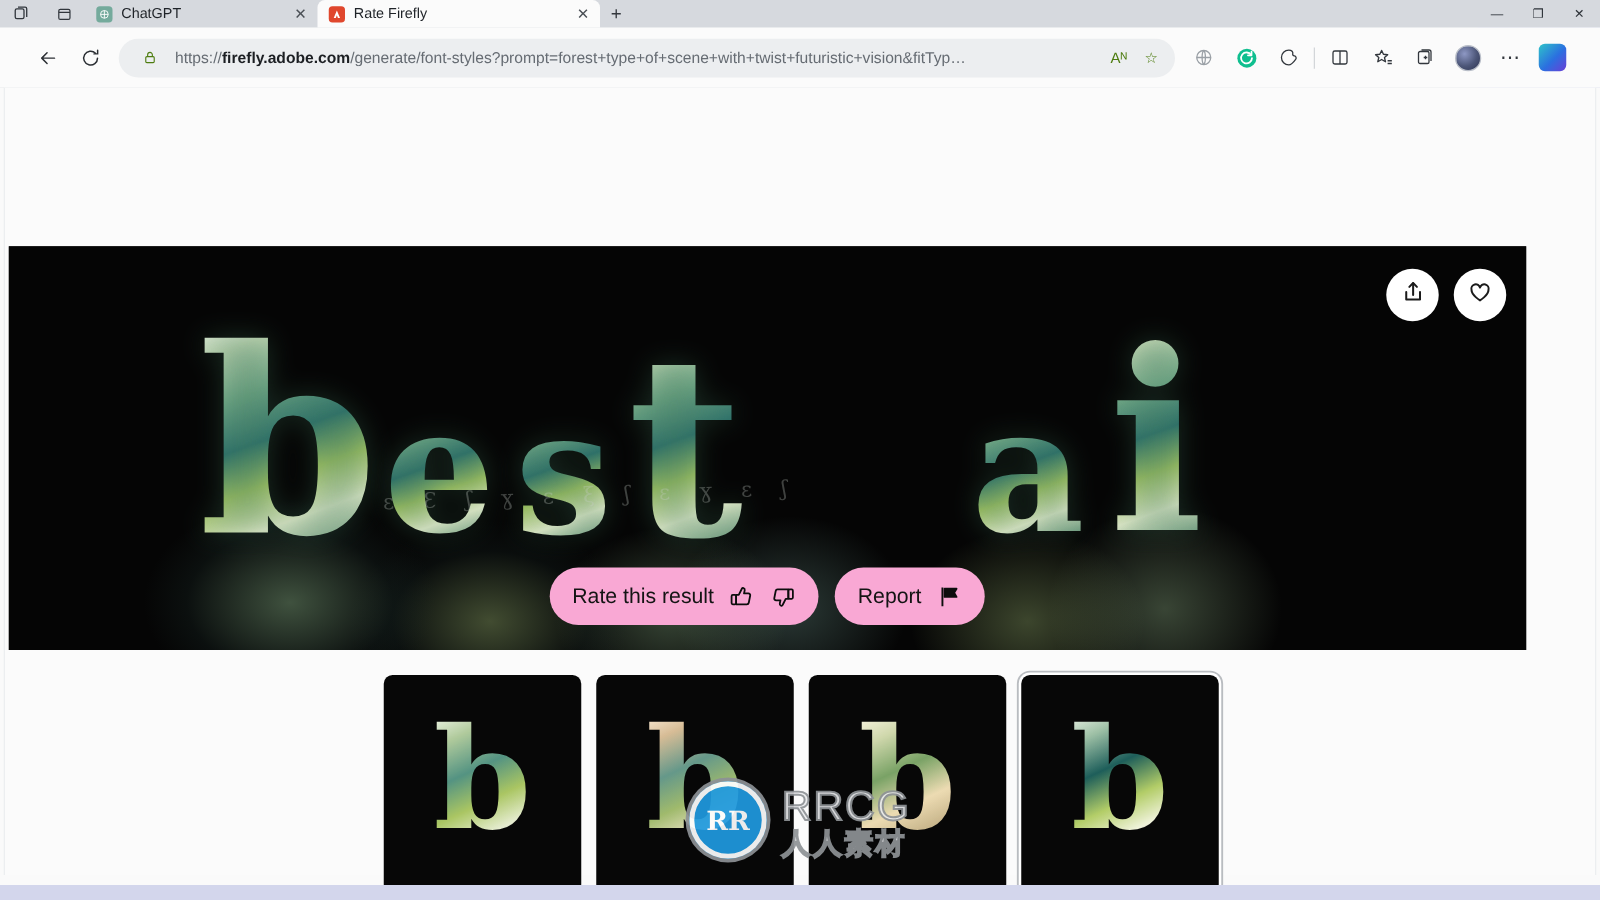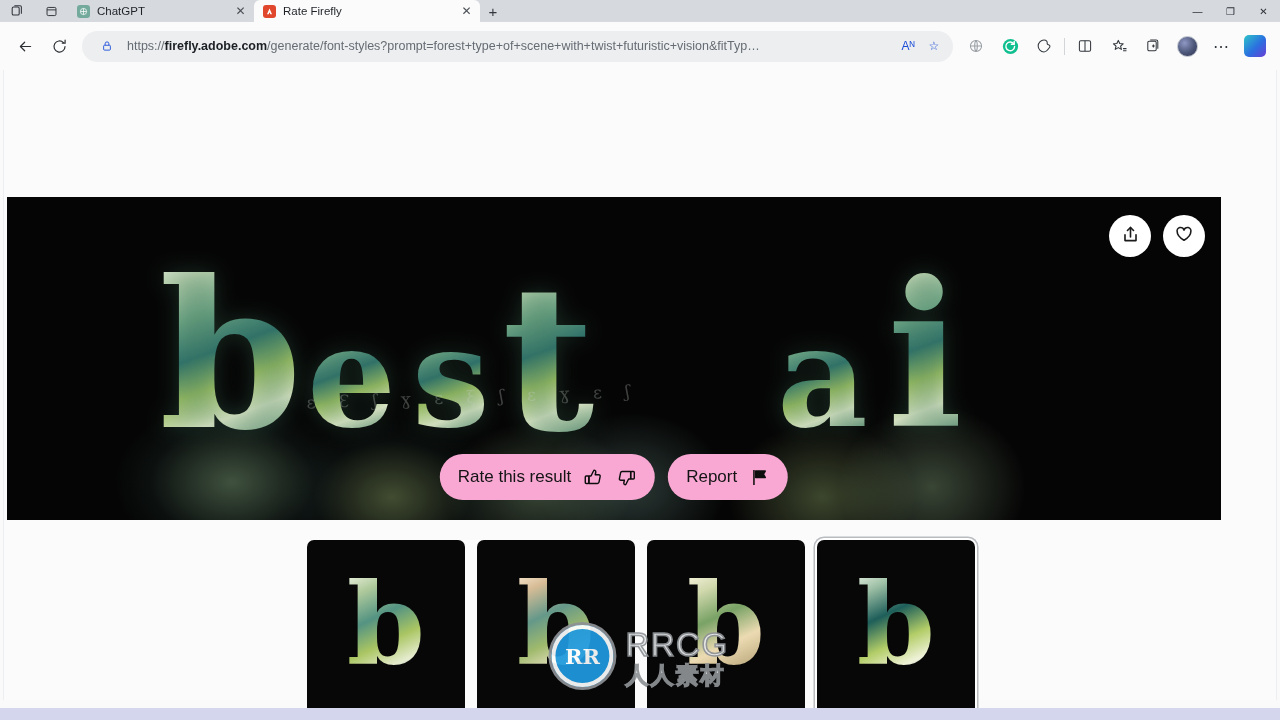--- a/index.html
+++ b/index.html
@@ -81,21 +81,21 @@
     pointer-events: none;
     margin-top: 16px;
   }
 
   
   #nav-bar {
     position: absolute; left: 0; top: 22px;
     width: 1280px; height: 48px;
     background: #fbfbfb;
     display: flex; align-items: center;
-    padding: 0 8px;
+    padding: 0 21px;
   }
   .nav-icon-btn {
     width: 34px; height: 32px; flex: 0 0 34px;
     display: flex; align-items: center; justify-content: center;
     color: #2b2f34;
   }
   #address-box {
     flex: 1 1 auto;
     height: 31px; margin: 0 6px;
     background: #eceef0;
@@ -107,21 +107,21 @@
   #url-text {
     flex: 1 1 auto;
     font-size: 12.5px; color: #666c73;
     white-space: nowrap; overflow: hidden; text-overflow: ellipsis;
     padding-left: 7px;
   }
   #url-text b { color: #1c1f23; font-weight: 700; }
   .addr-right-icon {
     width: 26px; height: 26px; flex: 0 0 26px;
     display: flex; align-items: center; justify-content: center;
-    color: #1d4ed8; font-size: 12px;
+    color: #4d7c0f; font-size: 12px;
   }
   #toolbar-right { display: flex; align-items: center; gap: 0; }
   .tb-icon {
     width: 34px; height: 32px;
     display: flex; align-items: center; justify-content: center;
     color: #32373d;
   }
   .tb-sep { width: 1px; height: 17px; background: #d3d6d9; margin: 0 3px; }
   #avatar {
     width: 21px; height: 21px; border-radius: 50%;

